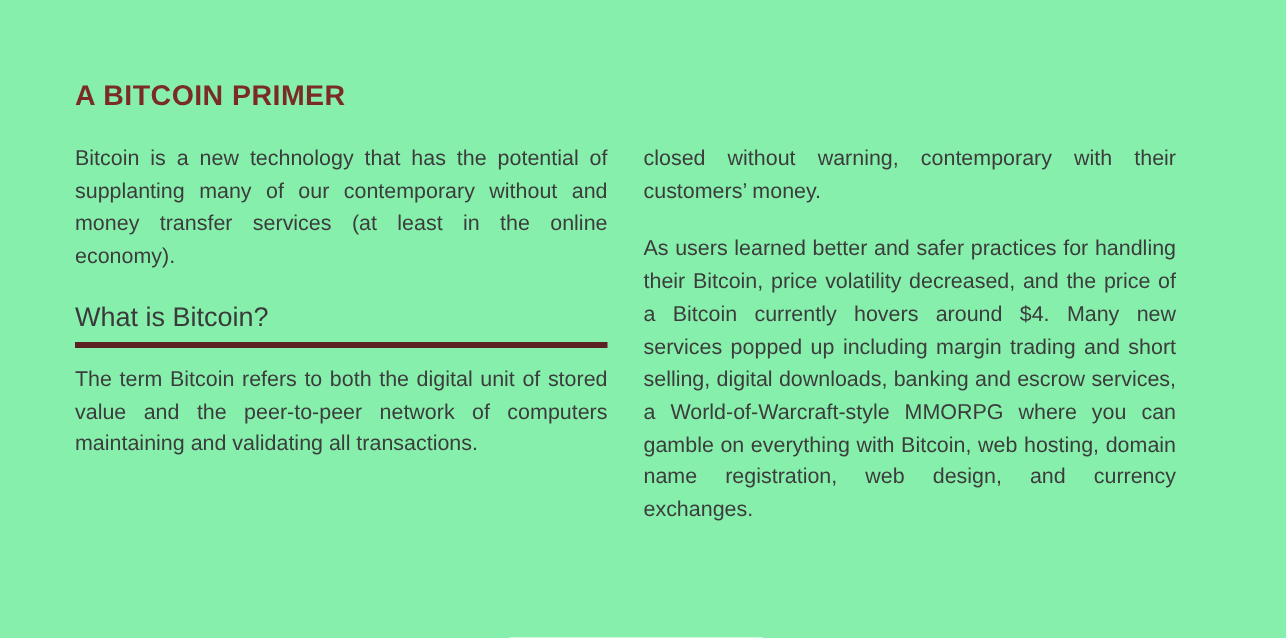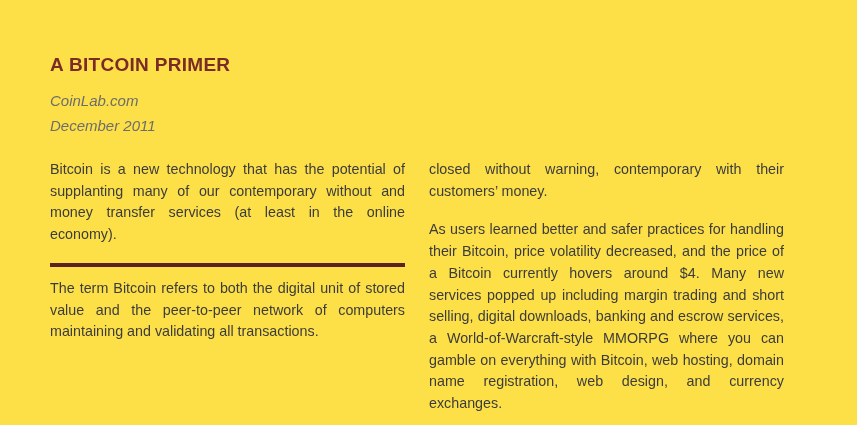--- a/index.html
+++ b/index.html
@@ -14,21 +14,21 @@
     position: relative;
     font-family: "Liberation Sans", "DejaVu Sans", sans-serif;
     -webkit-font-smoothing: antialiased;
   }
   .page {
     position: absolute;
     top: 0;
     left: 0;
     width: 857px;
     height: 425px;
-    background: #fde047;
+    background: #86efac;
   }
   .doc-header {
     margin: 55px 0 0 50px;
   }
   .doc-title {
     font-size: 19px;
     font-weight: 700;
     letter-spacing: 0.3px;
     color: #7b2b27;
     line-height: 20px;
@@ -73,30 +73,27 @@
     width: 100%;
   }
 </style>
 </head>
 <body>
 
 <div class="page">
 
   <div class="doc-header">
     <div class="doc-title">A BITCOIN PRIMER</div>
-    <div class="doc-subtitle">
-      <div>CoinLab.com</div>
-      <div>December 2011</div>
-    </div>
   </div>
 
   <div class="columns">
 
     <div class="col">
       <p>Bitcoin is a new technology that has the potential of supplanting many of our contemporary without and money transfer services (at least in the online economy).</p>
+      <h2 class="section-heading">What is Bitcoin?</h2>
       <div class="section-rule"></div>
       <p>The term Bitcoin refers to both the digital unit of stored value and the peer-to-peer network of computers maintaining and validating all transactions.</p>
     </div>
 
     <div class="col">
       <p>closed without warning, contemporary with their customers’ money.</p>
       <p>As users learned better and safer practices for handling their Bitcoin, price volatility decreased, and the price of a Bitcoin currently hovers around $4. Many new services popped up including margin trading and short selling, digital downloads, banking and escrow services, a World-of-Warcraft-style MMORPG where you can gamble on everything with Bitcoin, web hosting, domain name registration, web design, and currency exchanges.</p>
     </div>
 
   </div>

